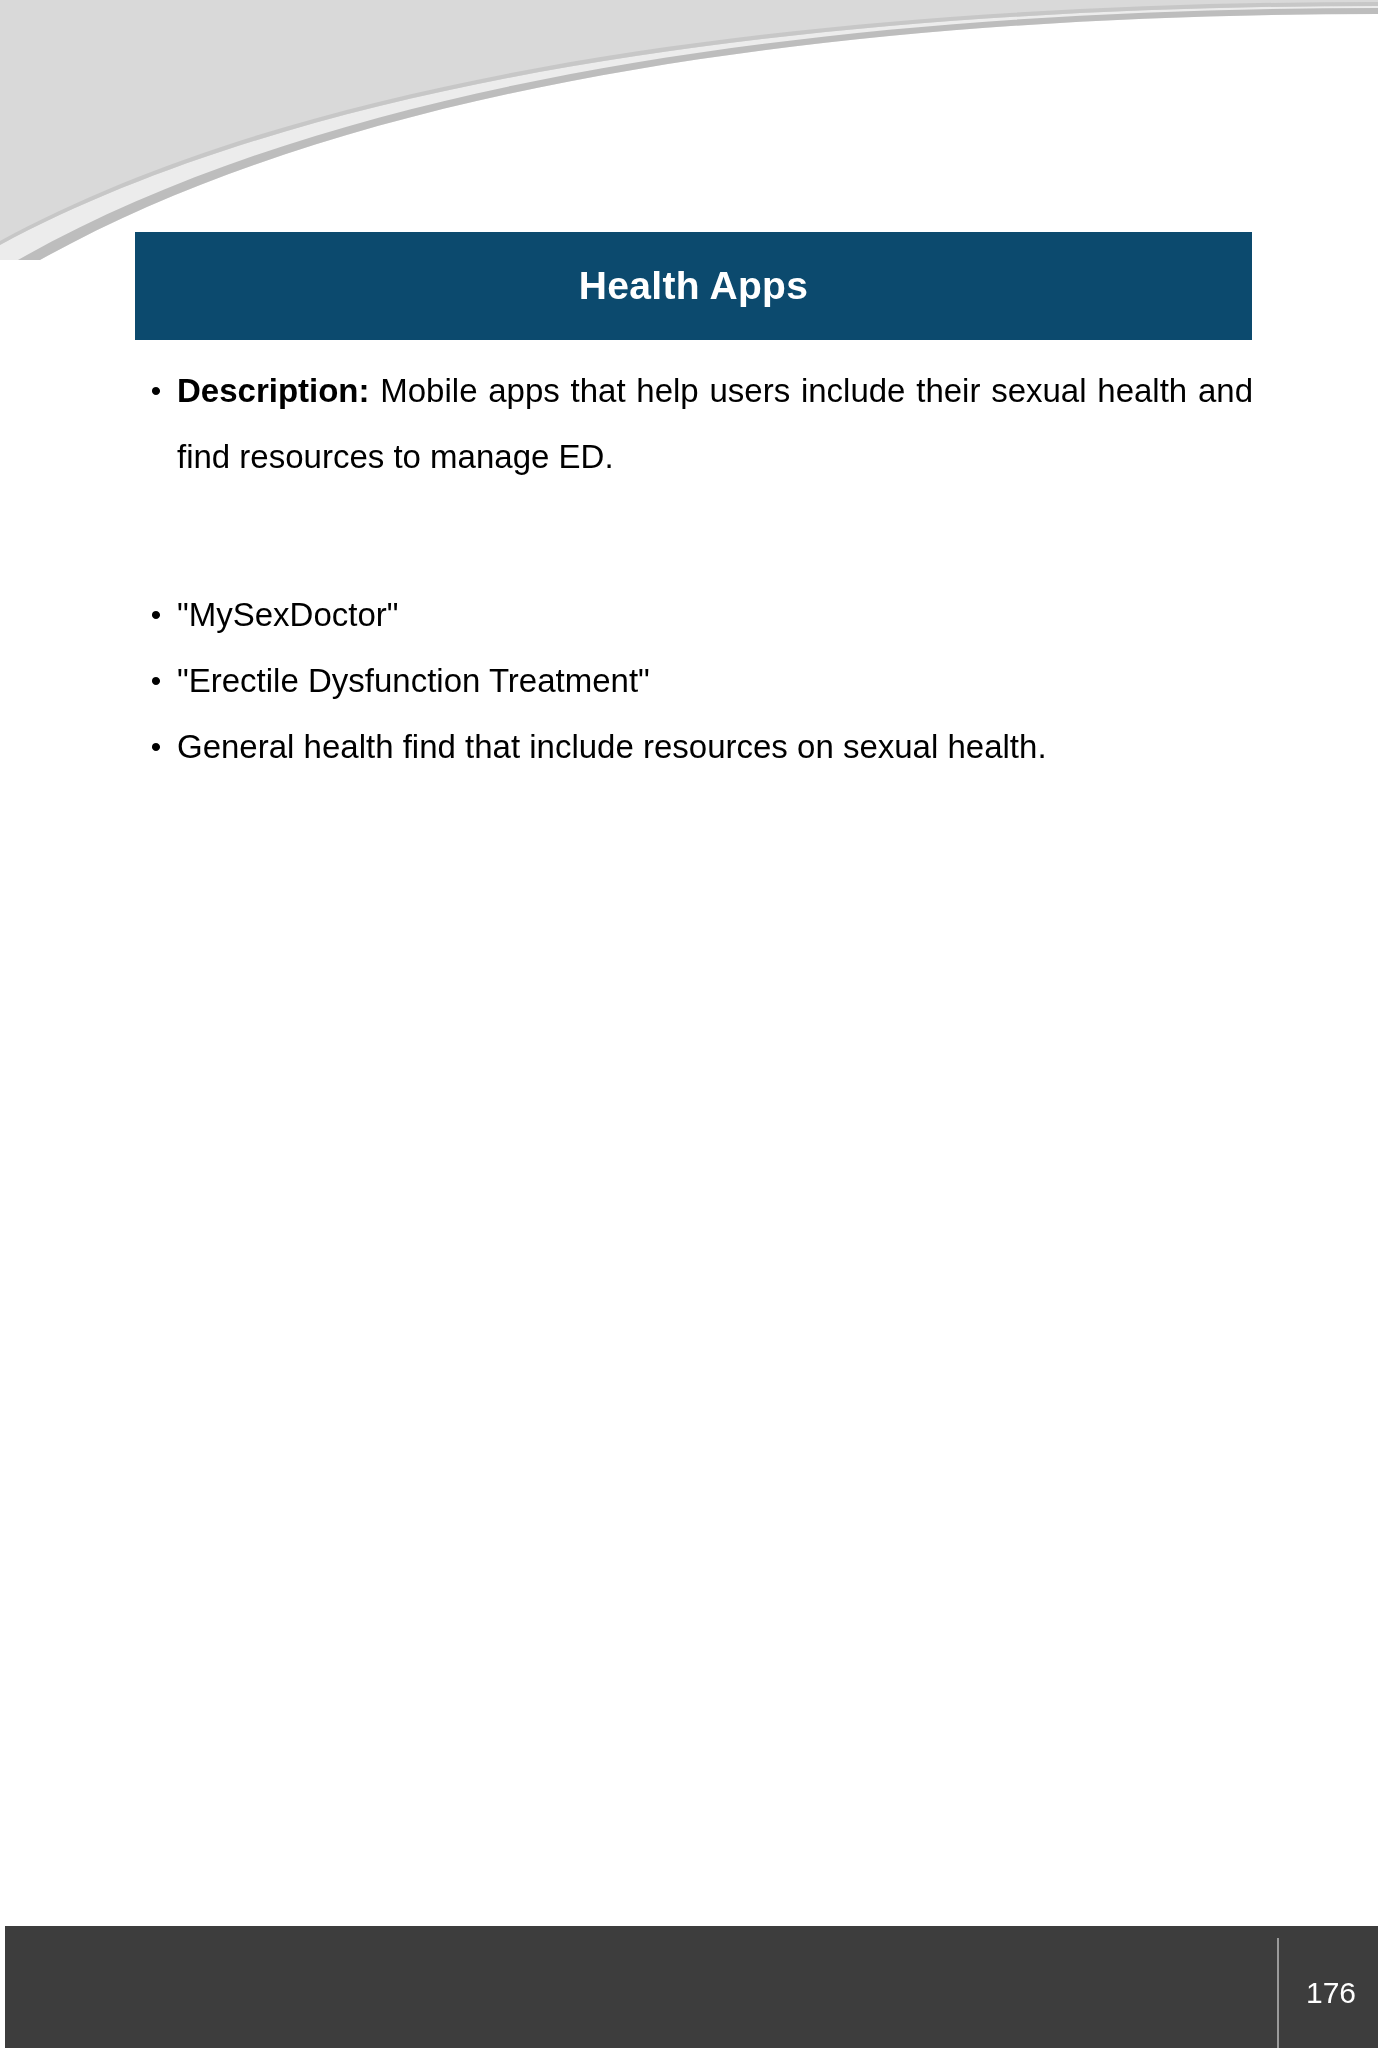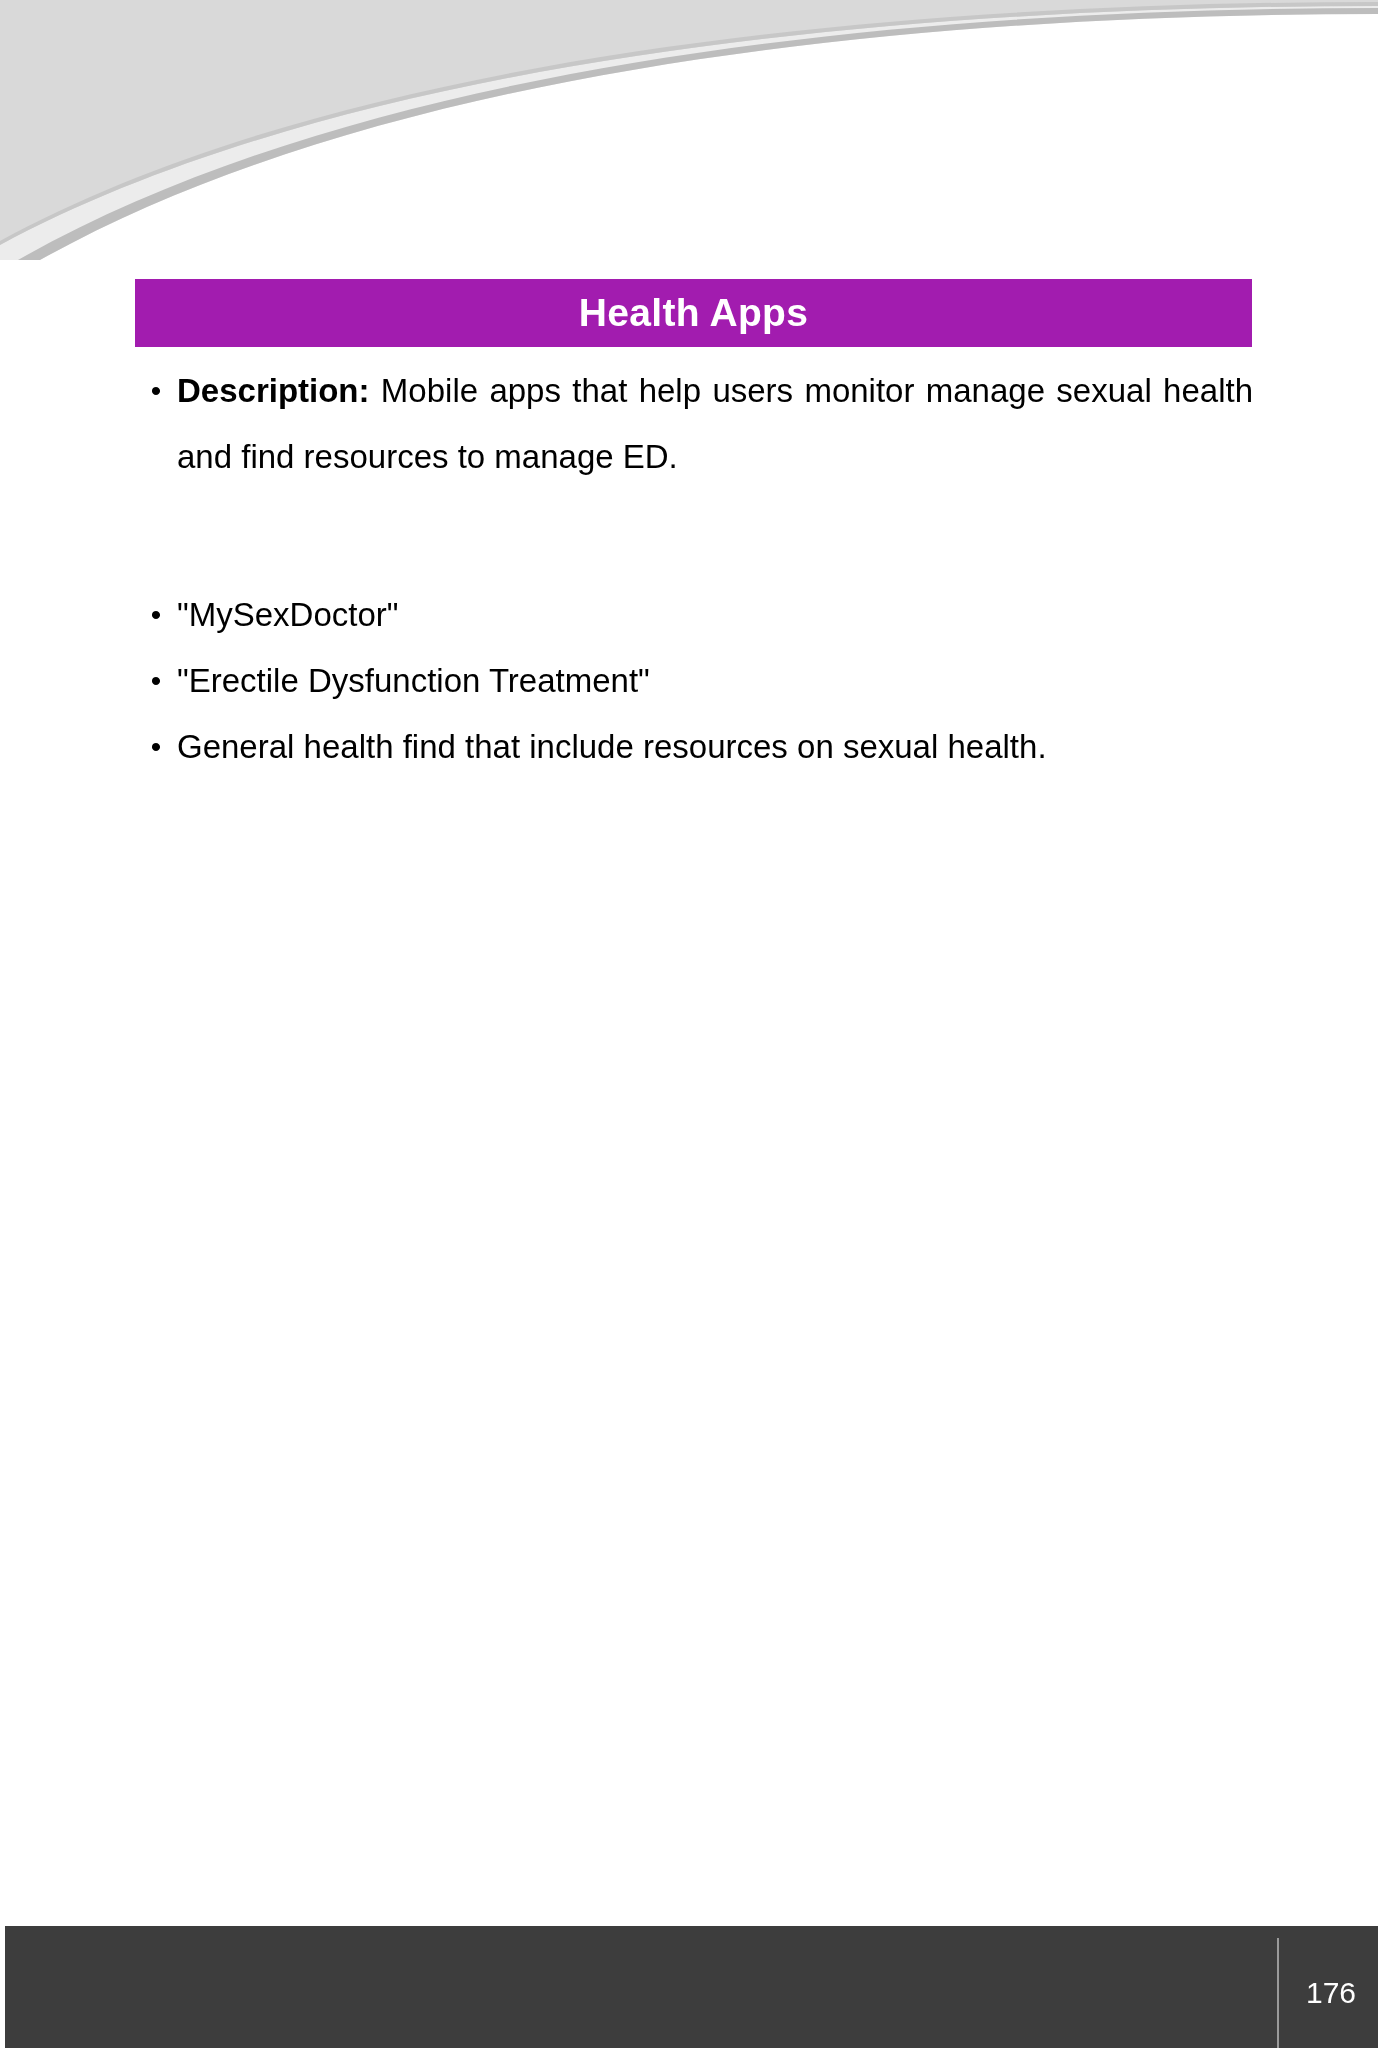--- a/index.html
+++ b/index.html
@@ -28,26 +28,25 @@
   .swoosh-wrap svg {
     display: block;
   }
 
   
   .title-bar {
     position: absolute;
     left: 135px;
     top: 232px;
     width: 1117px;
-    height: 68px;
-    background: #a21caf;
+    height: 108px;
+    background: #0c4a6e;
     display: flex;
     align-items: center;
     justify-content: center;
-    margin-top: 47px;
   }
   .title-bar .title-text {
     color: #ffffff;
     font-size: 39px;
     font-weight: bold;
     letter-spacing: 0.3px;
   }
 
   
   .content {
@@ -135,21 +134,21 @@
 </div>
 
 <div class="title-bar">
   <span class="title-text">Health Apps</span>
 </div>
 
 <div class="content">
 
   <div class="bullet-row">
     <span class="bullet-dot"></span>
-    <div class="bullet-text"><b class="lead-label">Description:</b><span> Mobile apps that help users monitor manage sexual health and find resources to manage ED.</span></div>
+    <div class="bullet-text"><b class="lead-label">Description:</b><span> Mobile apps that help users include their sexual health and find resources to manage ED.</span></div>
   </div>
 
   <div class="gap"></div>
 
 
   <div class="bullet-row">
     <span class="bullet-dot"></span>
     <div class="bullet-text nojustify">"MySexDoctor"</div>
   </div>
 

